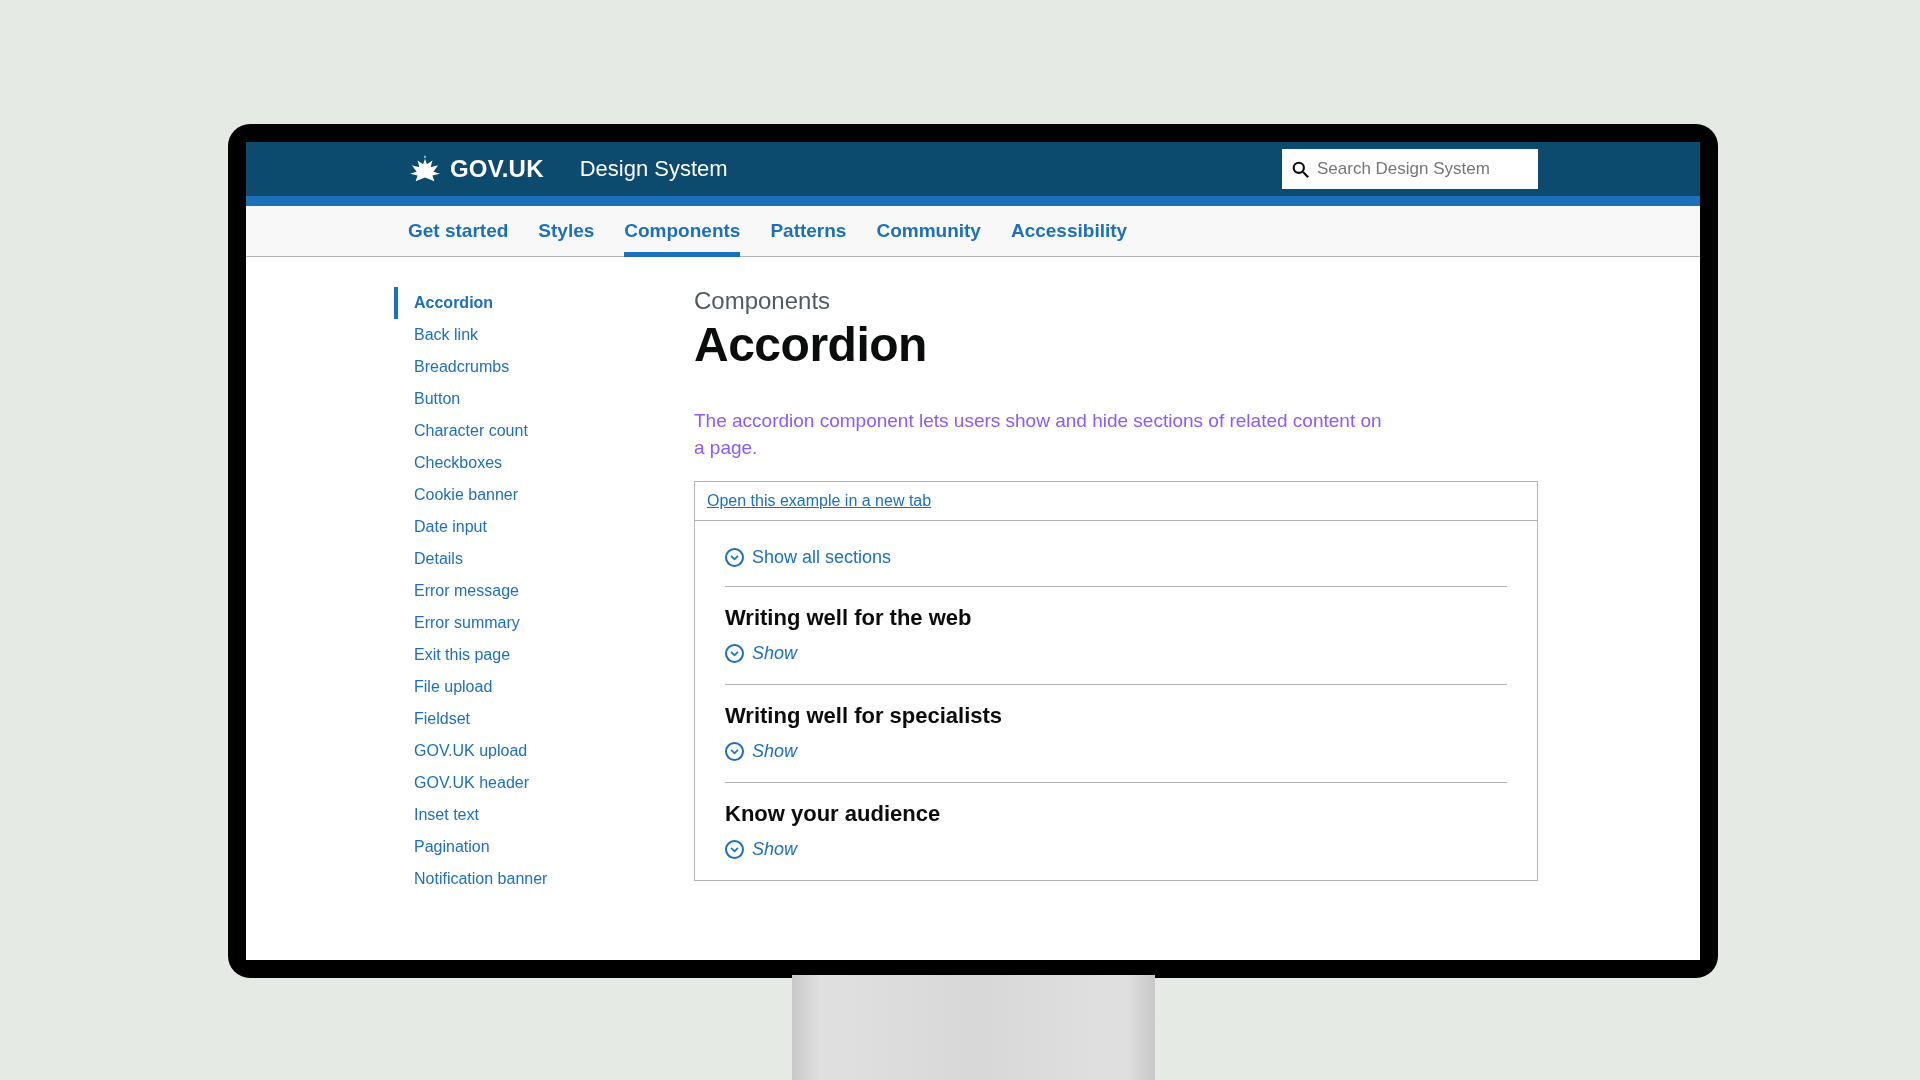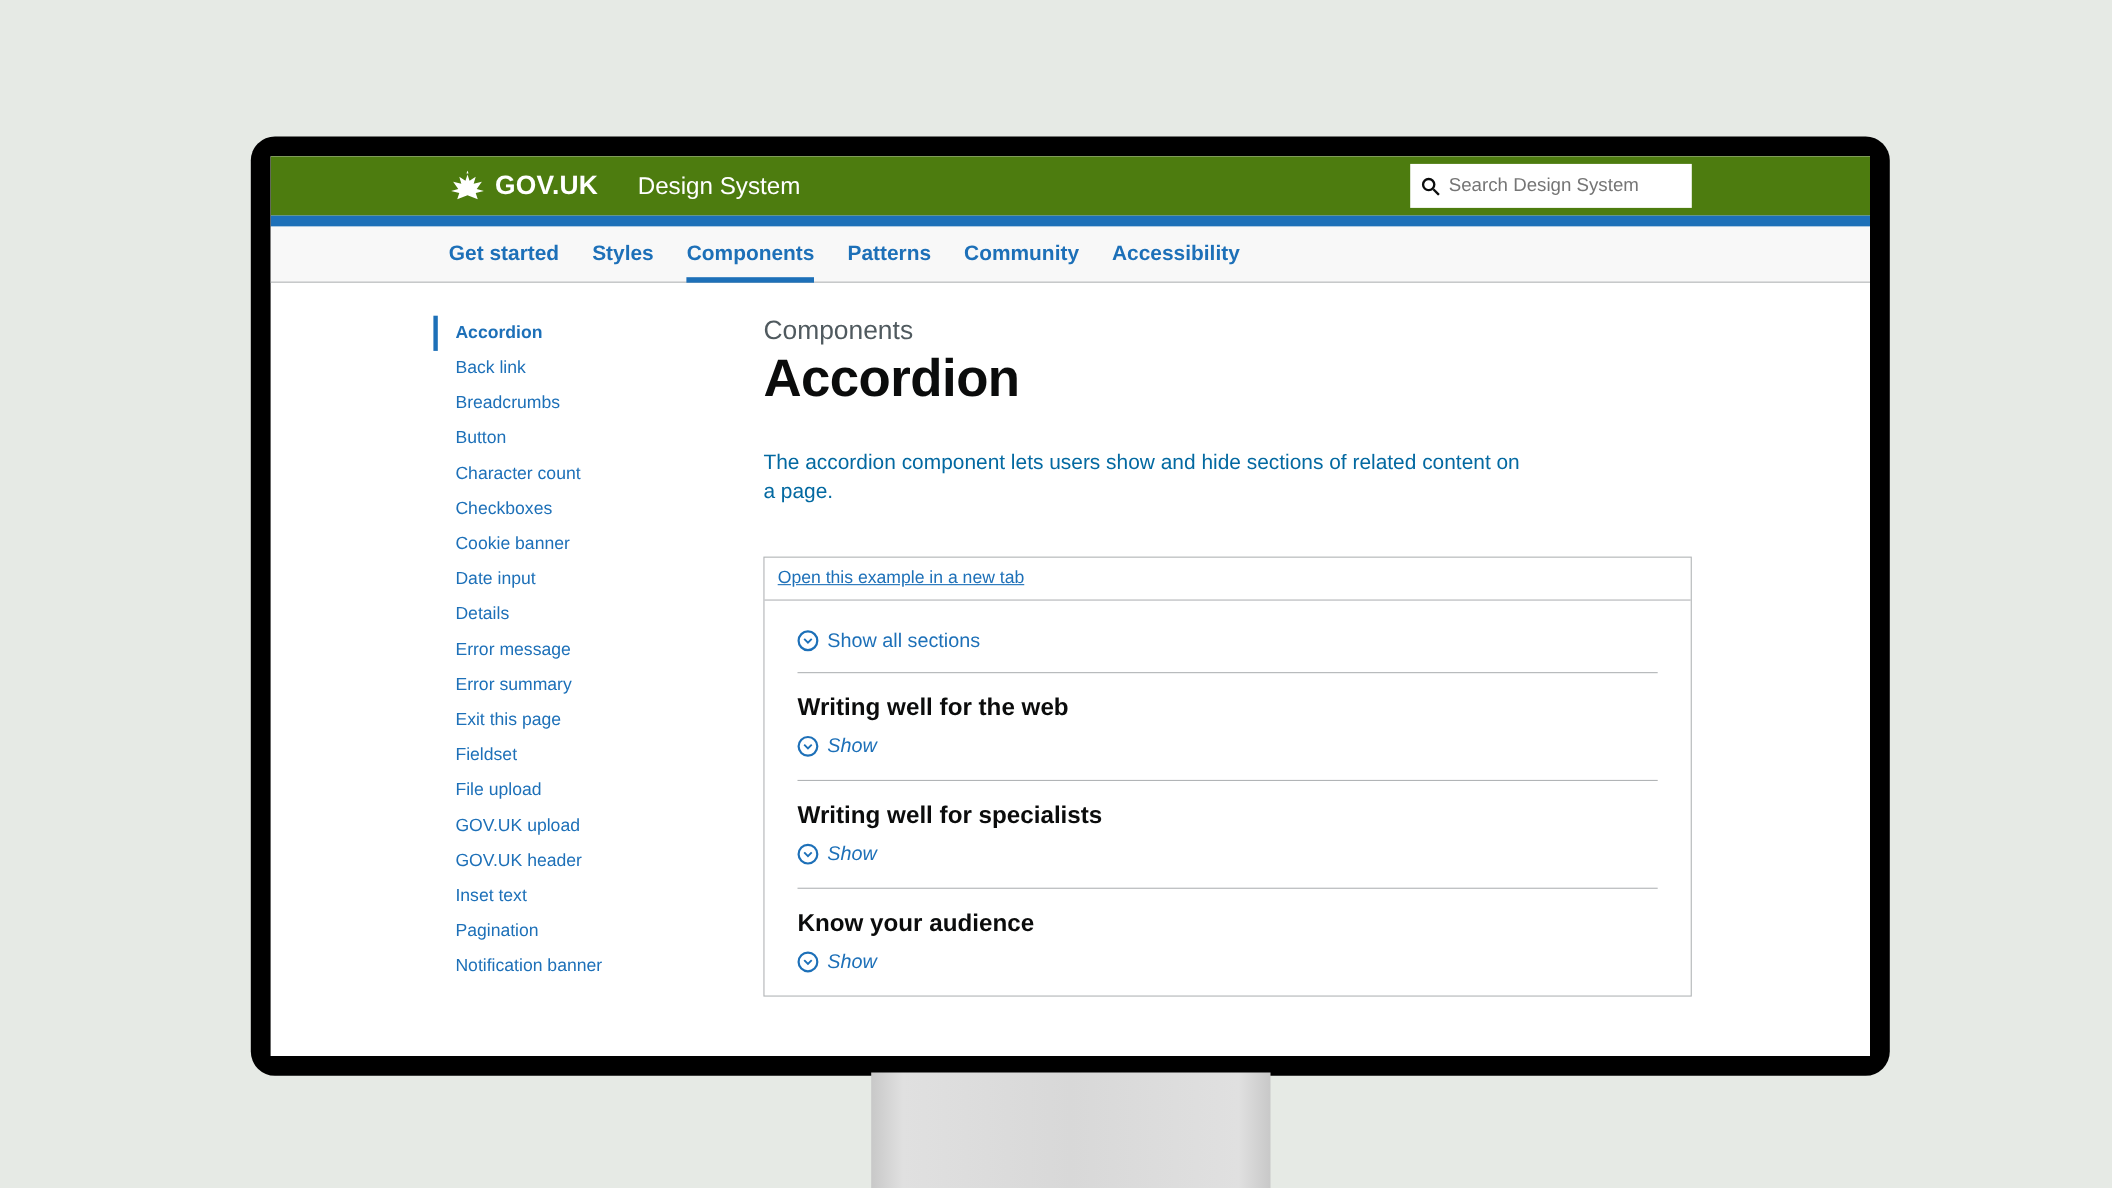--- a/index.html
+++ b/index.html
@@ -30,21 +30,21 @@
 }
 .monitor-stand {
   position: absolute;
   left: 792px;
   top: 975px;
   width: 363px;
   height: 105px;
   background: linear-gradient(to right, #c8c8c8 0%, #e0e0e0 8%, #d8d8d8 50%, #e0e0e0 92%, #c8c8c8 100%);
 }
 .header {
-  background: #4d7c0f;
+  background: #0c4a6e;
   height: 54px;
   display: flex;
   align-items: center;
   padding: 0 162px;
 }
 .logo-wrap { display: flex; align-items: center; gap: 8px; }
 .crown-icon svg { fill: #fff; display: block; }
 .govuk-text { color: #fff; font-weight: 700; font-size: 24px; letter-spacing: 0.2px; }
 .ds-text { color: #fff; font-size: 22px; font-weight: 400; margin-left: 28px; }
 .spacer { flex: 1; }
@@ -101,21 +101,21 @@
   border-left: 4px solid transparent;
 }
 .sidebar-item.active {
   color: #1d70b8;
   font-weight: 700;
   border-left-color: #1d70b8;
 }
 .main { flex: 1; padding-left: 20px; }
 .section-label { color: #505a5f; font-size: 24px; font-weight: 400; margin-bottom: 2px; }
 .page-title { font-size: 48px; font-weight: 700; color: #0b0c0c; margin-bottom: 36px; letter-spacing: -0.5px; }
-.intro-text { font-size: 19px; color: #0369a1; line-height: 1.4; margin-bottom: 45px; max-width: 700px; }
+.intro-text { font-size: 19px; color: #8b5cf6; line-height: 1.4; margin-bottom: 20px; max-width: 700px; }
 .example-box { border: 1px solid #b1b4b6; }
 .example-header {
   padding: 10px 12px;
   border-bottom: 1px solid #b1b4b6;
 }
 .example-link {
   color: #1d70b8;
   text-decoration: underline;
   font-size: 16px;
   cursor: pointer;
@@ -203,22 +203,22 @@
           <div class="sidebar-item">Breadcrumbs</div>
           <div class="sidebar-item">Button</div>
           <div class="sidebar-item">Character count</div>
           <div class="sidebar-item">Checkboxes</div>
           <div class="sidebar-item">Cookie banner</div>
           <div class="sidebar-item">Date input</div>
           <div class="sidebar-item">Details</div>
           <div class="sidebar-item">Error message</div>
           <div class="sidebar-item">Error summary</div>
           <div class="sidebar-item">Exit this page</div>
+          <div class="sidebar-item">File upload</div>
           <div class="sidebar-item">Fieldset</div>
-          <div class="sidebar-item">File upload</div>
           <div class="sidebar-item">GOV.UK upload</div>
           <div class="sidebar-item">GOV.UK header</div>
           <div class="sidebar-item">Inset text</div>
           <div class="sidebar-item">Pagination</div>
           <div class="sidebar-item">Notification banner</div>
         </div>
 
       <div class="main">
         <div class="section-label">Components</div>
         <h1 class="page-title">Accordion</h1>

